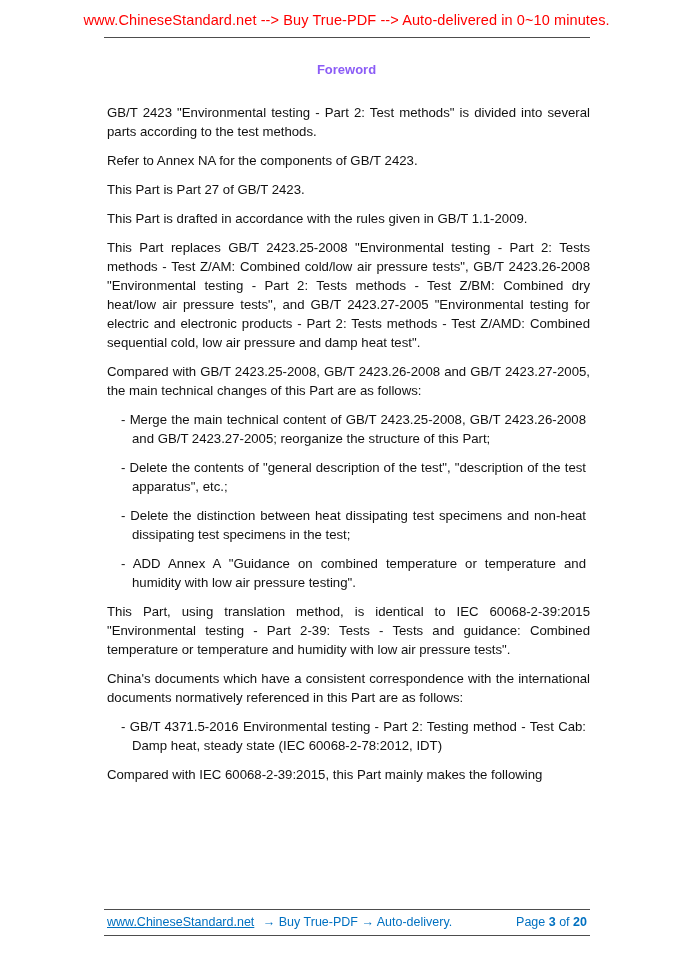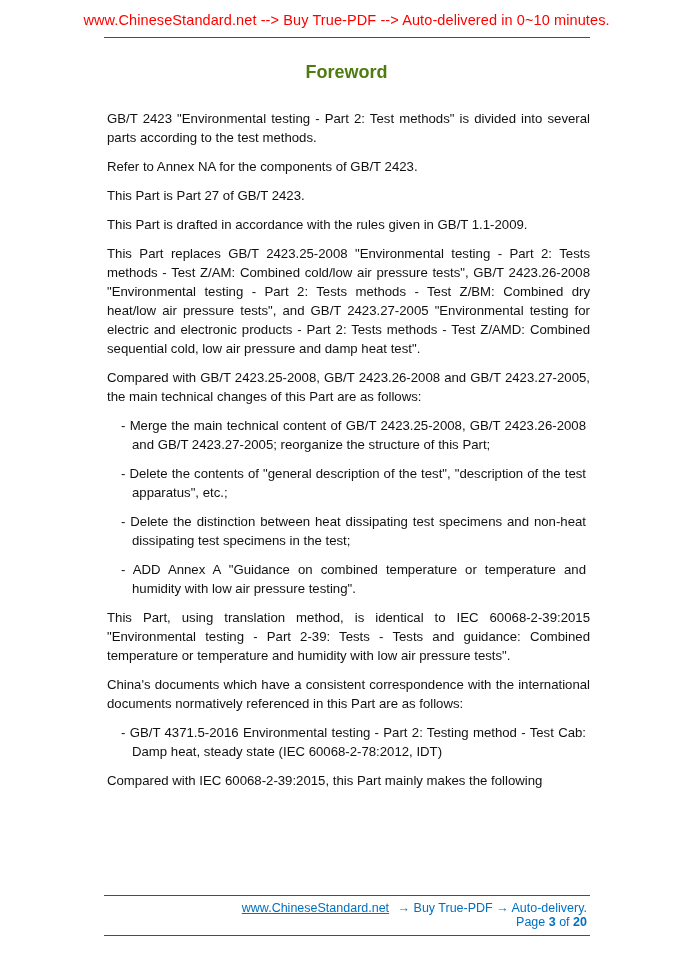--- a/index.html
+++ b/index.html
@@ -32,23 +32,23 @@
   }
   .rule {
     border: none;
     border-top: 1px solid #4d4d4d;
     width: 486px;
     margin: 9px auto 0 auto;
   }
   .title {
     margin-top: 24px;
     text-align: center;
-    font-size: 18px;
+    font-size: 13px;
     font-weight: bold;
-    color: #4d7c0f;
+    color: #8b5cf6;
   }
   .content {
     width: 483px;
     margin-left: 107px;
     margin-top: 26px;
     font-size: 13.2px;
     line-height: 19px;
     color: #111111;
     text-align: justify;
   }
@@ -63,24 +63,23 @@
     left: 104px;
     width: 486px;
     bottom: 44px;
   }
   .footer-box {
     border-top: 1px solid #4d4d4d;
     border-bottom: 1px solid #4d4d4d;
     padding: 5px 3px 6px 3px;
     display: flex;
     justify-content: space-between;
-    align-items: flex-end;
+    align-items: center;
     color: #0070c0;
     font-size: 12.5px;
-    flex-direction: column;
   }
   .footer-link {
     color: #0070c0;
     text-decoration: underline;
     cursor: pointer;
   }
   .footer-mid { margin-left: 5px; }
   .footer-right span { }
   .bold { font-weight: bold; }
 </style>

